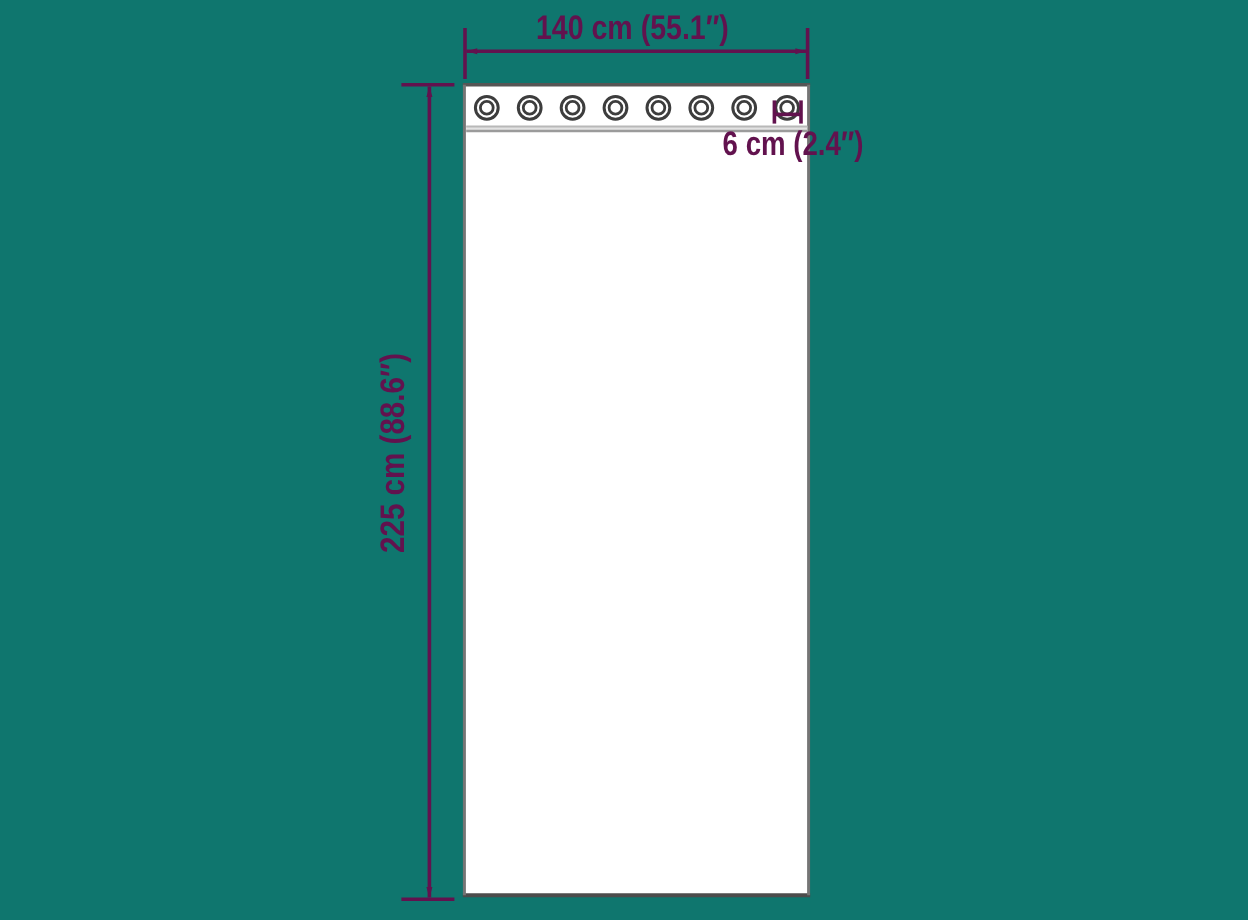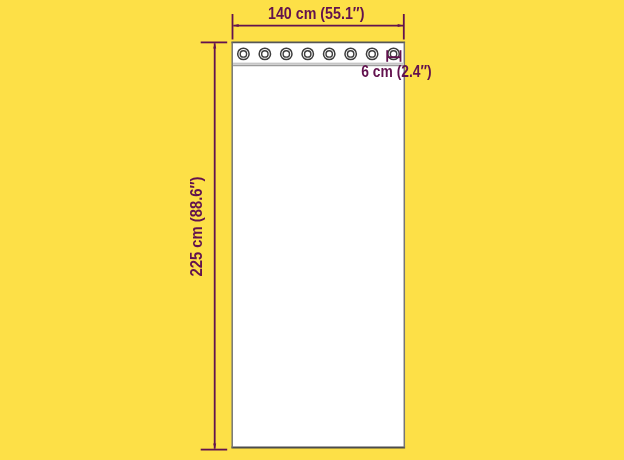--- a/index.html
+++ b/index.html
@@ -1,16 +1,16 @@
 <!DOCTYPE html>
 <html><head>
 <meta charset="utf-8">
 <style>
   html,body{margin:0;padding:0;background:#ffffff;}
-  .wrap{width:624px;height:460px;position:relative;background:#fde047;overflow:hidden;}
+  .wrap{width:624px;height:460px;position:relative;background:#0f766e;overflow:hidden;}
   svg{display:block;}
   text{font-family:"Liberation Sans", sans-serif;font-weight:bold;}
 </style>
 </head>
 <body>
 <div class="wrap">
 <svg width="624" height="460" viewBox="0 0 624 460" xmlns="http://www.w3.org/2000/svg">
 
   <g>
     <rect x="232.2" y="42.4" width="172.1" height="405.2" fill="#ffffff" stroke="none"></rect>

